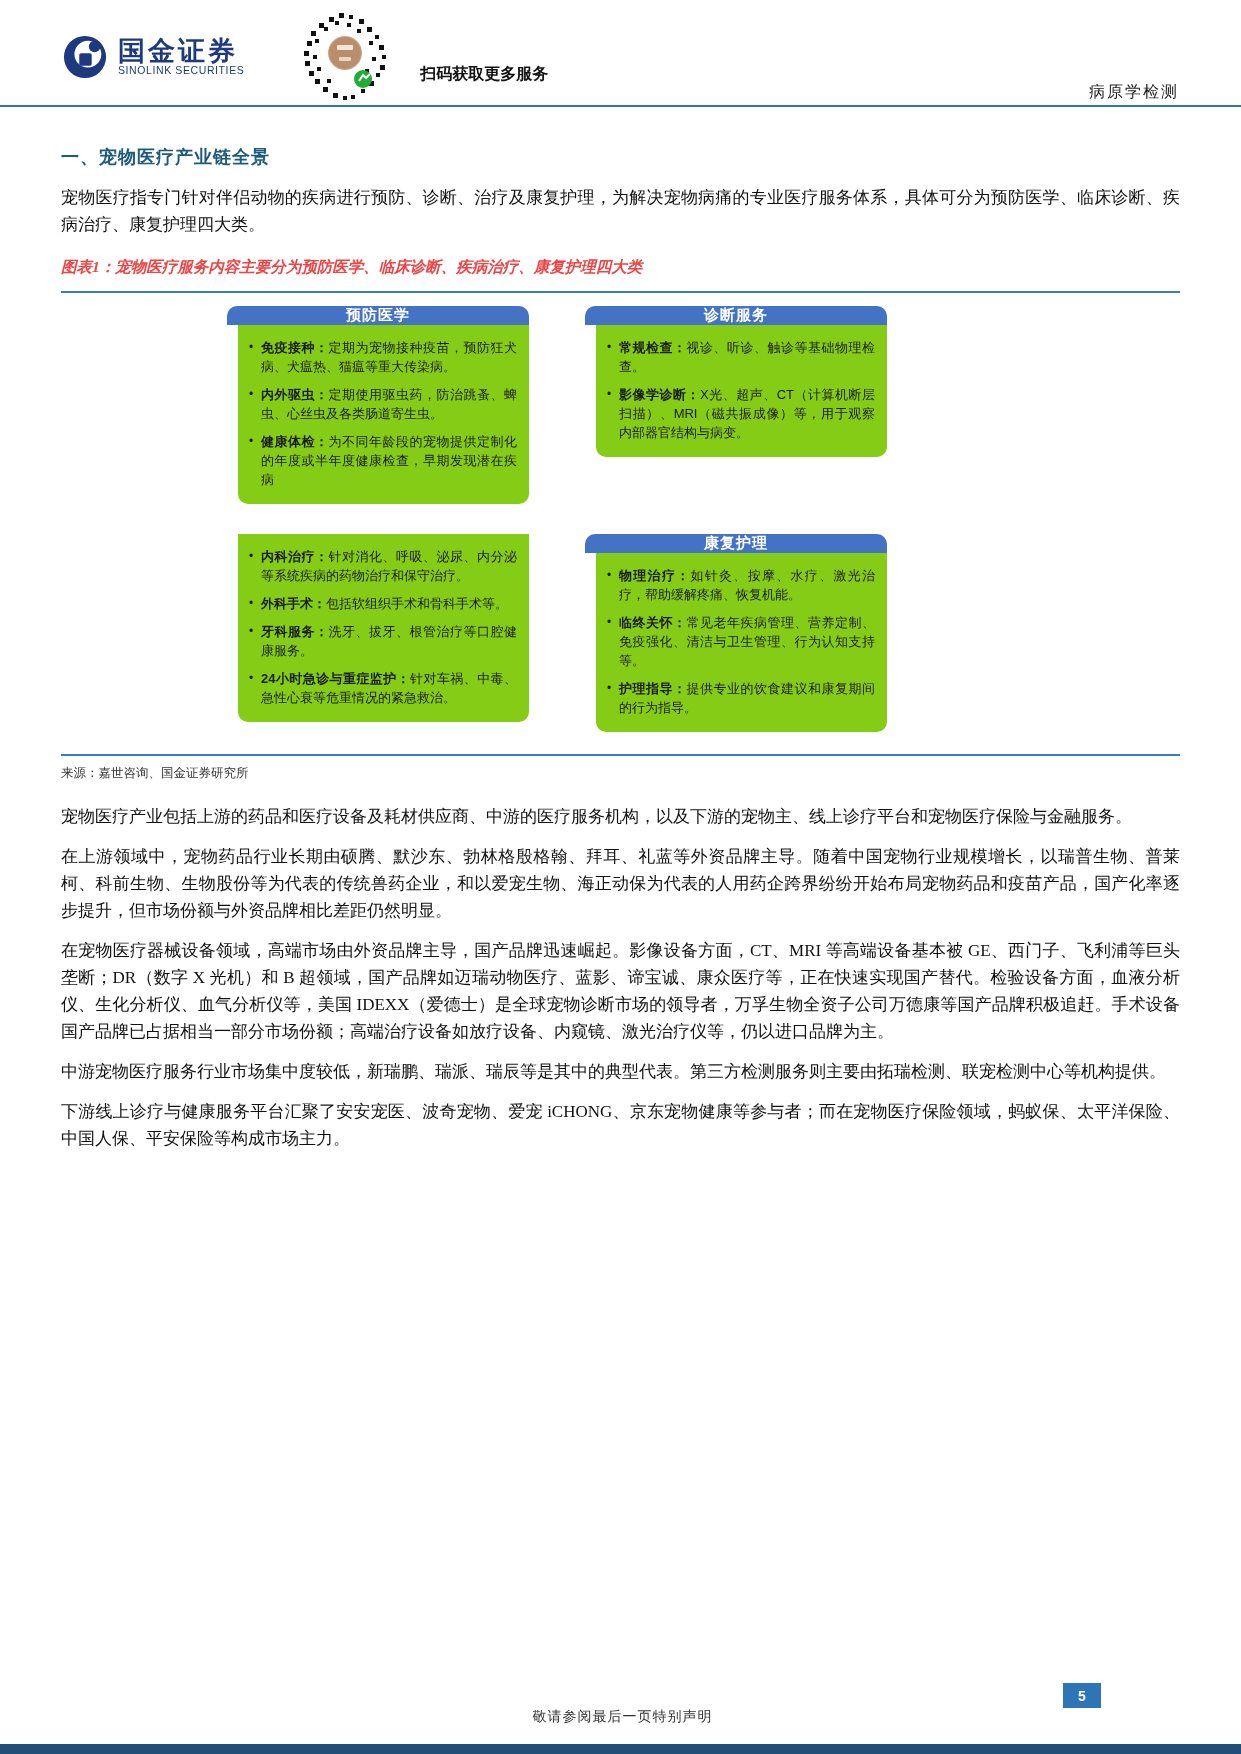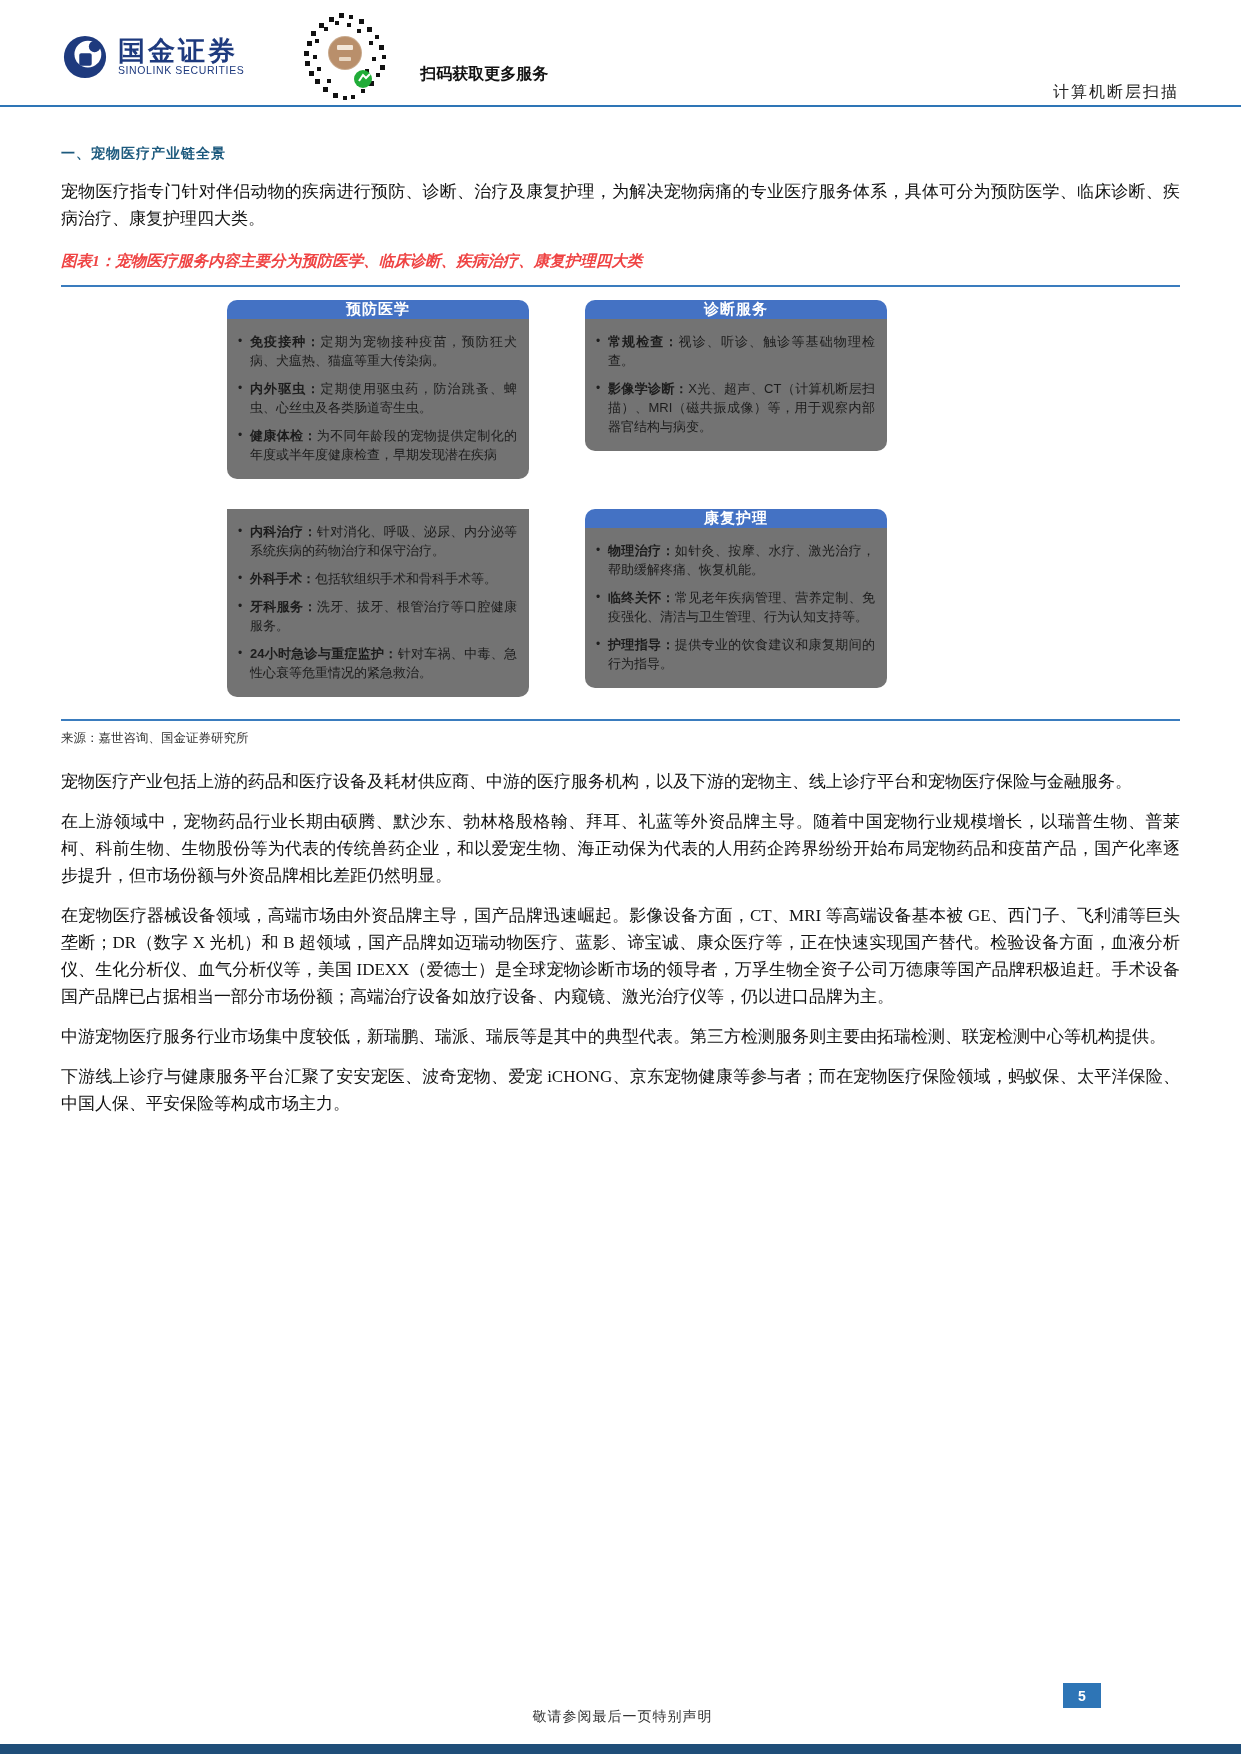--- a/index.html
+++ b/index.html
@@ -30,21 +30,21 @@
   .qr-wrap { margin-left: 46px; width: 92px; height: 92px; position: relative; }
   .scan-text { margin-left: 20px; align-self: flex-end; margin-bottom: 20px;
                font-size: 16px; font-weight: 700; color: #111; }
   .report-type { margin-left: auto; align-self: flex-end; margin-bottom: 2px;
                  font-family: "Liberation Serif", "DejaVu Serif", serif;
                  font-size: 16px; color: #222; letter-spacing: 2px; }
   
   .content { padding: 0 61px; }
   .section-title {
     margin-top: 38px;
-    font-size: 14px;
+    font-size: 18px;
     font-weight: 700;
     color: #1d5a7e;
     letter-spacing: 1px;
   }
   .para {
     margin-top: 15px;
     font-family: "Liberation Serif", "DejaVu Serif", serif;
     font-size: 17px;
     line-height: 27px;
     color: #111;
@@ -80,24 +80,25 @@
     background: #4472c4;
     color: #ffffff;
     font-size: 15px;
     font-weight: 700;
     letter-spacing: 1px;
     text-align: center;
     padding: 0 0;
     border-radius: 10px 10px 0 0;
   }
   .fig-box-body {
-    background: #737373;
+    background: #84cc16;
     border-radius: 0 0 10px 10px;
     padding: 13px 12px 6px 10px;
     list-style: none;
+    margin-left: 11px;
   }
   .fig-box-body li {
     position: relative;
     padding-left: 13px;
     margin-bottom: 9px;
     font-size: 13px;
     line-height: 19px;
     color: #1c1c1c;
     text-align: justify;
   }
@@ -211,21 +212,21 @@
         <circle cx="46" cy="42" r="16" fill="#b98f6b"></circle>
         <rect x="38" y="34" width="16" height="5" rx="1" fill="#f3e6d8"></rect>
         <rect x="40" y="46" width="12" height="4" rx="1" fill="#e8d7c3"></rect>
         <circle cx="64" cy="68" r="9" fill="#21ac38"></circle>
         <path d="M60 70 l4 -6 l3 3 l4 -4" stroke="#ffffff" stroke-width="2" fill="none"></path>
       </svg>
     </div>
 
     <div class="scan-text">扫码获取更多服务</div>
 
-    <div class="report-type">计算机断层扫描</div>
+    <div class="report-type">病原学检测</div>
   </div>
 
   <div class="content">
 
     <h1 class="section-title">一、宠物医疗产业链全景</h1>
 
     <p class="para">宠物医疗指专门针对伴侣动物的疾病进行预防、诊断、治疗及康复护理，为解决宠物病痛的专业医疗服务体系，具体可分为预防医学、临床诊断、疾病治疗、康复护理四大类。</p>
 
     <div>
       <div class="figure-caption">图表1：宠物医疗服务内容主要分为预防医学、临床诊断、疾病治疗、康复护理四大类</div>

